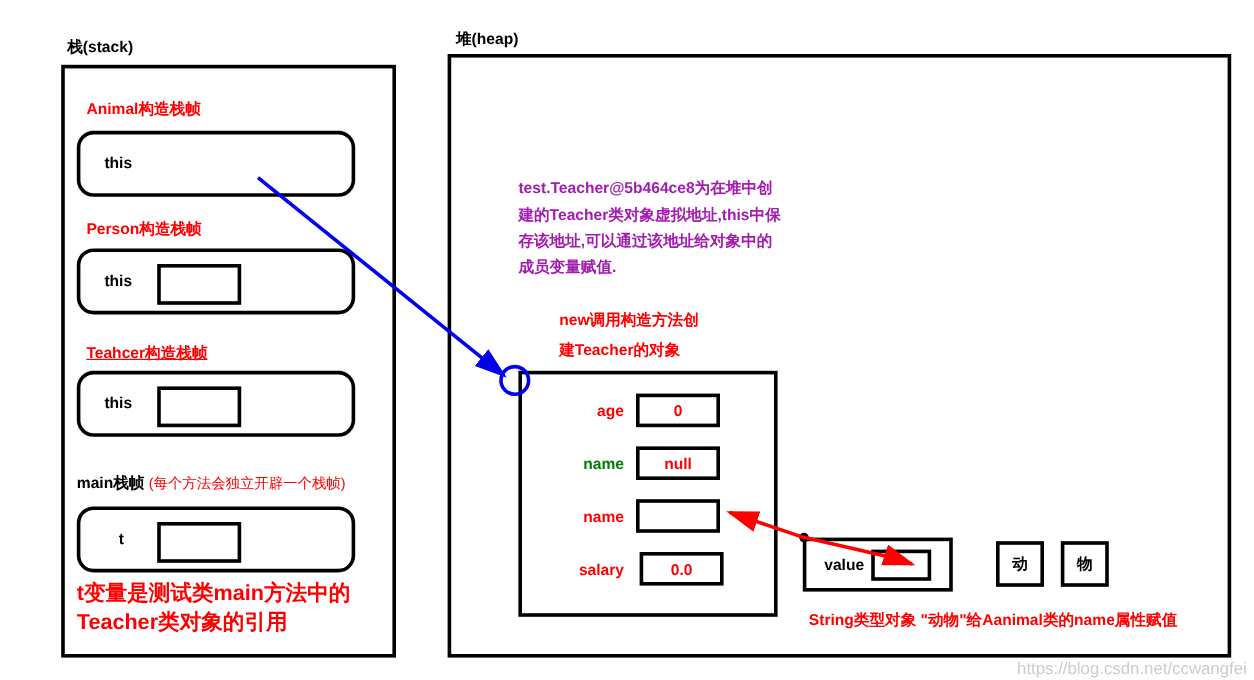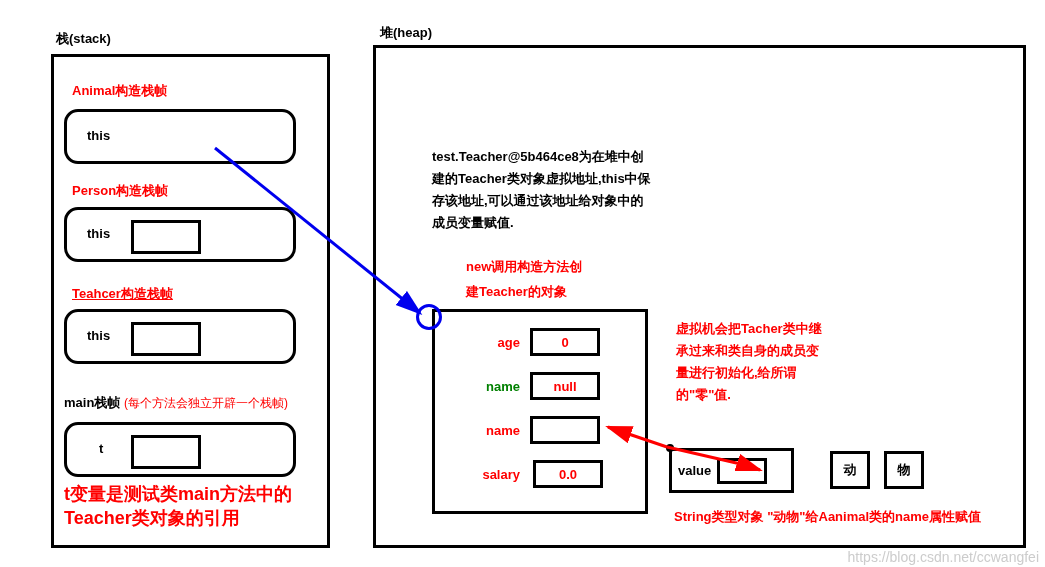--- a/index.html
+++ b/index.html
@@ -10,21 +10,21 @@
     font-size: 13px;
     background: #fff;
     width: 1045px;
     height: 567px;
     position: relative;
     overflow: hidden;
   }
   .label { position: absolute; font-weight: bold; color: #000; }
   .red { color: #ff0000; font-weight: bold; }
   .green { color: #008000; font-weight: bold; }
-  .blue { color: #000000; font-weight: bold; line-height: 1.7; }
+  .blue { color: #a21caf; font-weight: bold; line-height: 1.7; }
   .stack-box {
     position: absolute;
     left: 51px; top: 54px;
     width: 279px; height: 494px;
     border: 3px solid #000;
   }
   .heap-box {
     position: absolute;
     left: 373px; top: 45px;
     width: 653px; height: 503px;
@@ -63,20 +63,21 @@
     display:flex; align-items:center; justify-content:center;
     color:#ff0000; font-weight:bold; font-size:13px;
   }
   .string-box {
     position: absolute;
     left: 293px; top: 400px;
     width: 125px; height: 45px;
     border: 3px solid #000;
     display:flex; align-items:center; gap:6px; padding:0 6px;
     font-weight:bold;
+    justify-content:center;
   }
   .string-val { border: 3px solid #000; width: 50px; height: 26px; }
   .char-cell {
     position: absolute;
     border: 3px solid #000;
     width: 40px; height: 38px;
     display:flex; align-items:center; justify-content:center;
     font-weight:bold; top: 403px;
   }
   .circle {
@@ -150,26 +151,20 @@
     <div class="field-row" style="top:104px; left:30px;">
       <span class="field-label red">name</span>
       <span class="field-val"></span>
     </div>
     <div class="field-row" style="top:148px; left:30px;gap:13px;">
       <span class="field-label red">salary</span>
       <span class="field-val">0.0</span>
     </div>
   </div>
 
-  <div style="position:absolute; left:300px; top:270px; line-height:1.7;">
-    <div class="red">虚拟机会把Tacher类中继</div>
-    <div class="red">承过来和类自身的成员变</div>
-    <div class="red">量进行初始化,给所谓</div>
-    <div class="red">的"零"值.</div>
-  </div>
 
   <div class="string-box">
     <span>value</span>
     <span class="string-val"></span>
   </div>
 
   <div class="char-cell" style="left:454px;">动</div>
   <div class="char-cell" style="left:508px;">物</div>
 
   <div class="red" style="position:absolute; left:298px; top:460px; font-size:13px;">String类型对象 "动物"给Aanimal类的name属性赋值</div>

